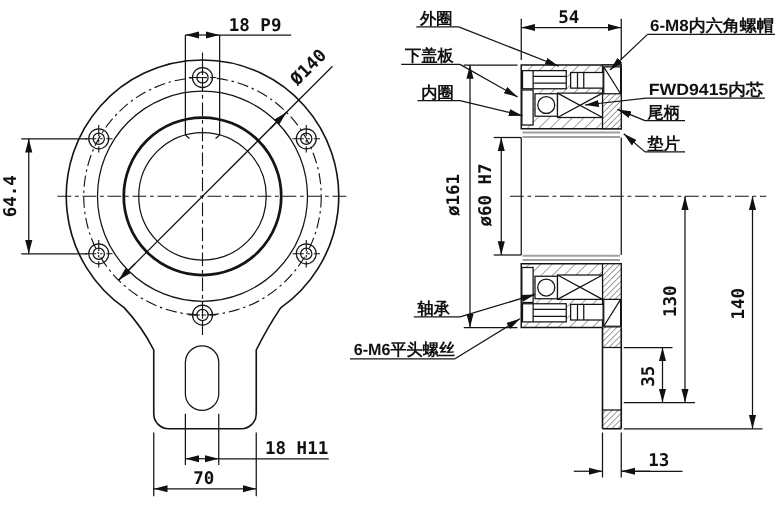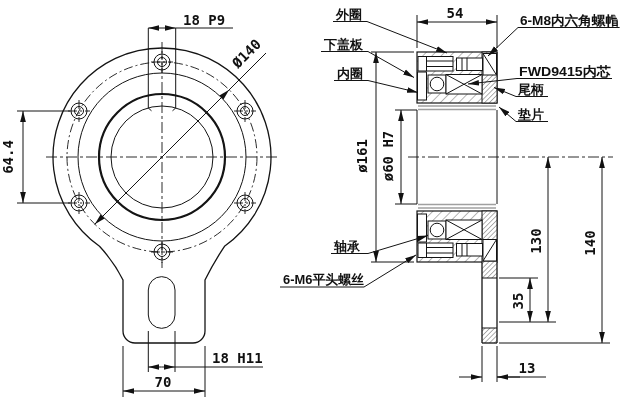--- a/index.html
+++ b/index.html
@@ -1,16 +1,16 @@
 <!DOCTYPE html>
 <html><head>
 <meta charset="utf-8">
 <style>
   html,body{margin:0;padding:0;background:#fff;}
-  #stage{position:relative;width:620px;height:404px;background:#fff;overflow:hidden;border-radius:32px;}
+  #stage{position:relative;width:620px;height:404px;background:#fff;overflow:hidden;}
   svg{display:block;}
   .dim{font:bold 14px "DejaVu Sans Mono", monospace;fill:#111;}
   .lbl{font:bold 13px "Liberation Sans", sans-serif;fill:#111;}
   .thin{stroke:#141414;stroke-width:1;fill:none;}
   .med{stroke:#141414;stroke-width:1.3;fill:none;}
   .thick{stroke:#141414;stroke-width:2.2;fill:none;}
   .cl{stroke:#141414;stroke-width:0.9;fill:none;stroke-dasharray:11 3 3 3;}
   .bolt{stroke:#141414;stroke-width:0.9;fill:none;stroke-dasharray:9 3 2 3;}
   .gray{stroke:#a0a0a0;stroke-width:1.6;fill:none;}
   .white{fill:#ffffff;stroke:#141414;stroke-width:1;}

